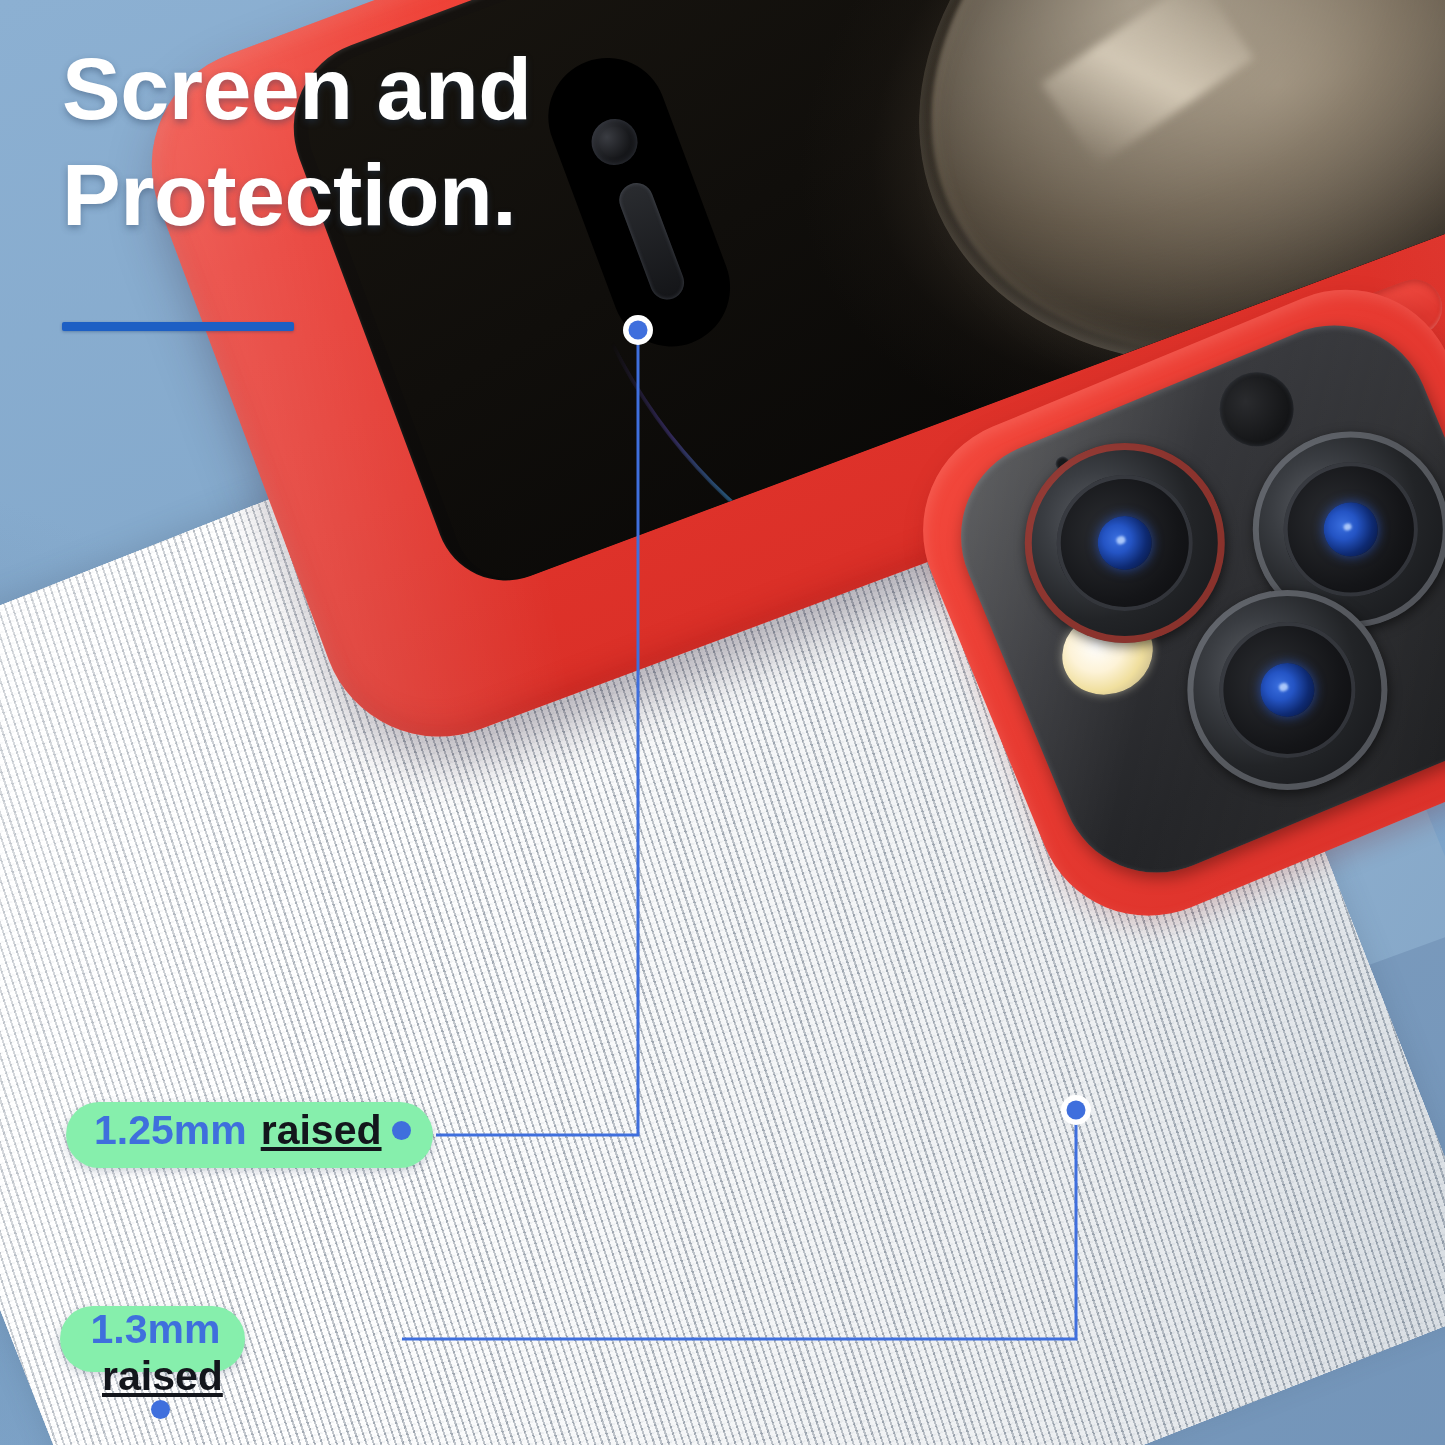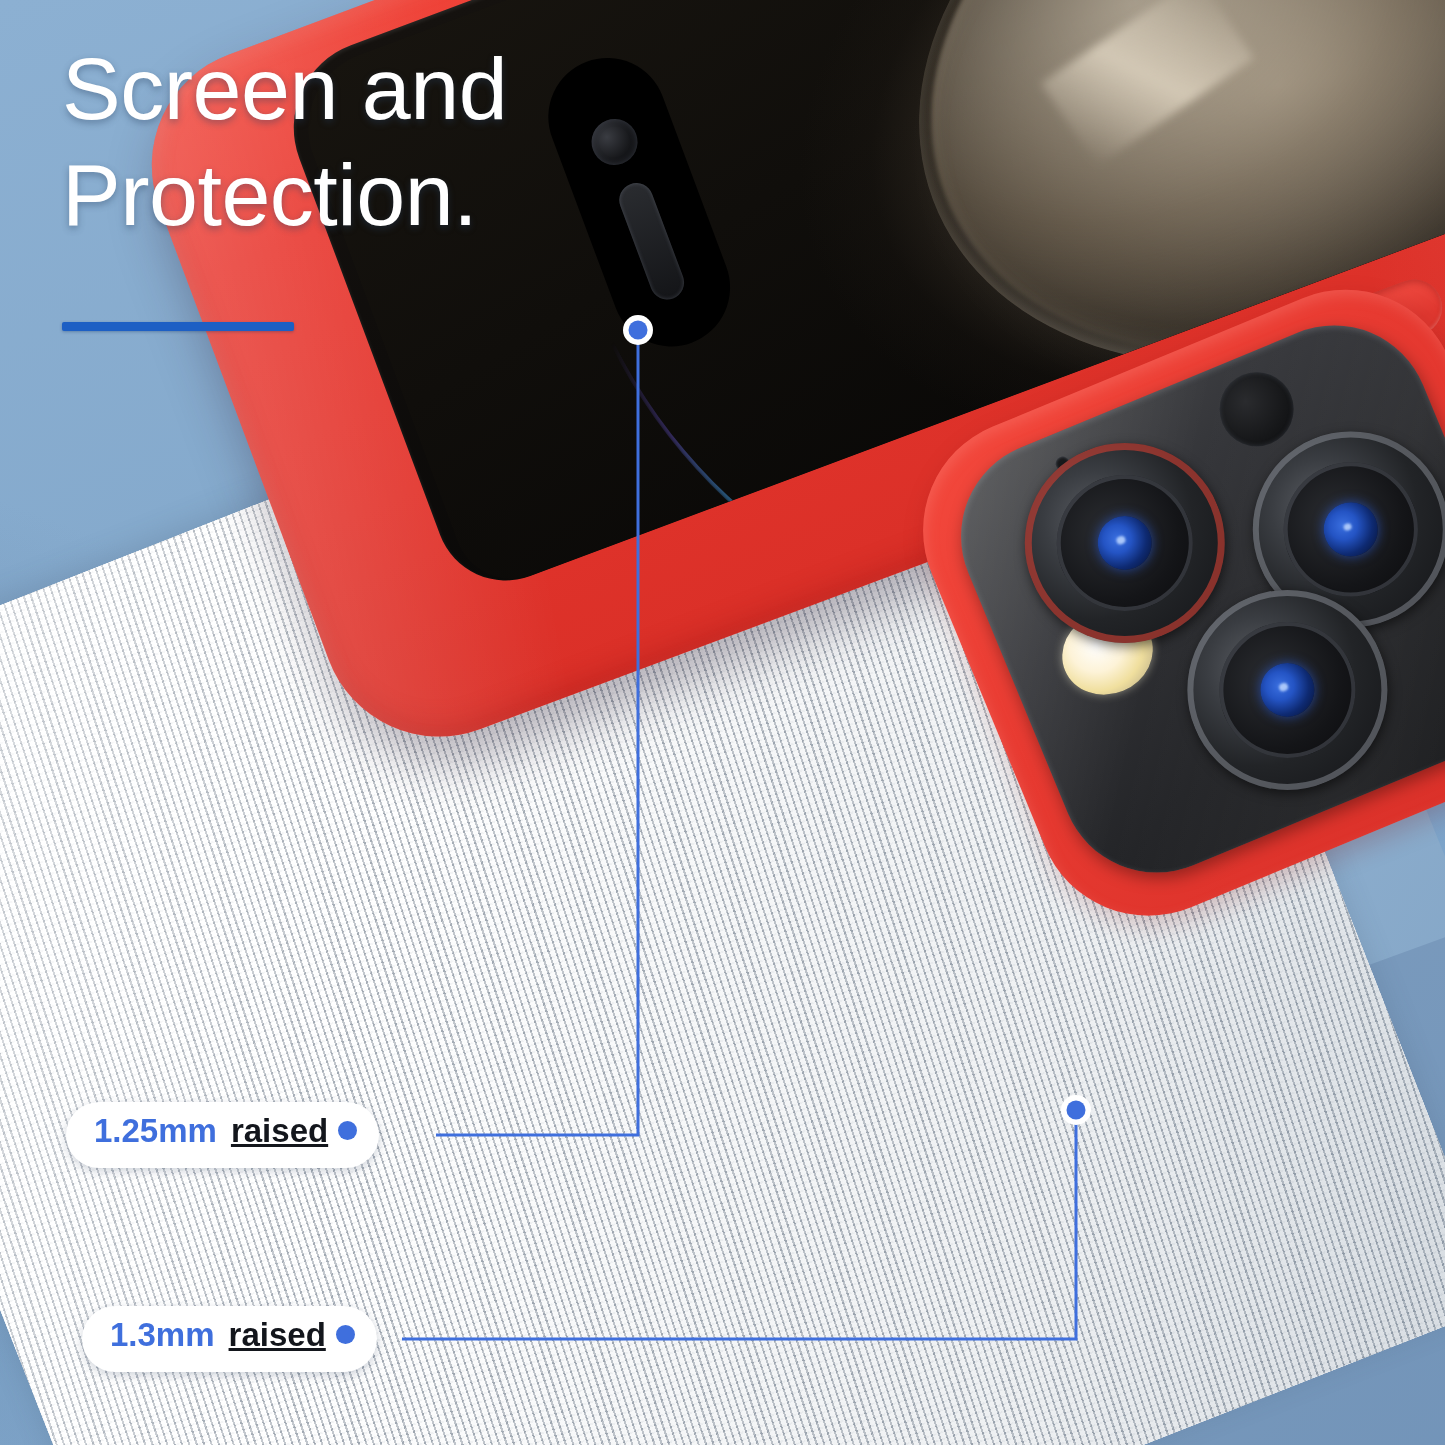--- a/index.html
+++ b/index.html
@@ -275,53 +275,53 @@
 
   
   #leaders { position:absolute; inset:0; }
 
   
   .headline {
     position:absolute; left:62px; top:36px;
     width:1000px;
     color:#fff;
     font-size:88px;
-    font-weight:normal;
+    font-weight:bold;
     line-height:1.20;
     letter-spacing:-.5px;
     text-shadow:0 3px 7px rgba(40,65,95,.42);
     white-space:pre-line;
   }
   .headrule {
     position:absolute; left:62px; top:322px;
     width:232px; height:9px;
     background:#1d5fc4;
     border-radius:2px;
     box-shadow:0 1px 3px rgba(20,50,100,.35);
   }
 
   .pill {
     position:absolute;
     display:flex; align-items:center;
     height:66px;
     padding:0 22px 9px 28px;
     border-radius:34px;
-    background:#ffffff;
+    background:#86efac;
     box-shadow:0 3px 10px rgba(40,60,90,.22);
-    font-size:33px; font-weight:bold;
+    font-size:41px; font-weight:bold;
     white-space:nowrap;
   }
   .pill .mm { color:#3f6fdd; }
   .pill .raised { color:#13161c; font-weight:bold; margin-left:14px;text-decoration:underline; }
   .pill .enddot {
     width:19px; height:19px; border-radius:50%;
     background:#3f6fdd; margin-left:10px; flex:0 0 auto;
   }
   #pill-125 { left:66px; top:1102px; }
-  #pill-13  { left:82px; top:1306px; }
+  #pill-13  { left:60px; top:1306px;flex-direction:column; }
 </style>
 </head>
 <body>
 
 <div id="stage">
 
   <div class="bg-blue"></div>
   <div class="bg-blue-wedge"></div>
   <div class="bg-blue-panel-b"></div>
   <div class="bg-blue-panel-c"></div>

